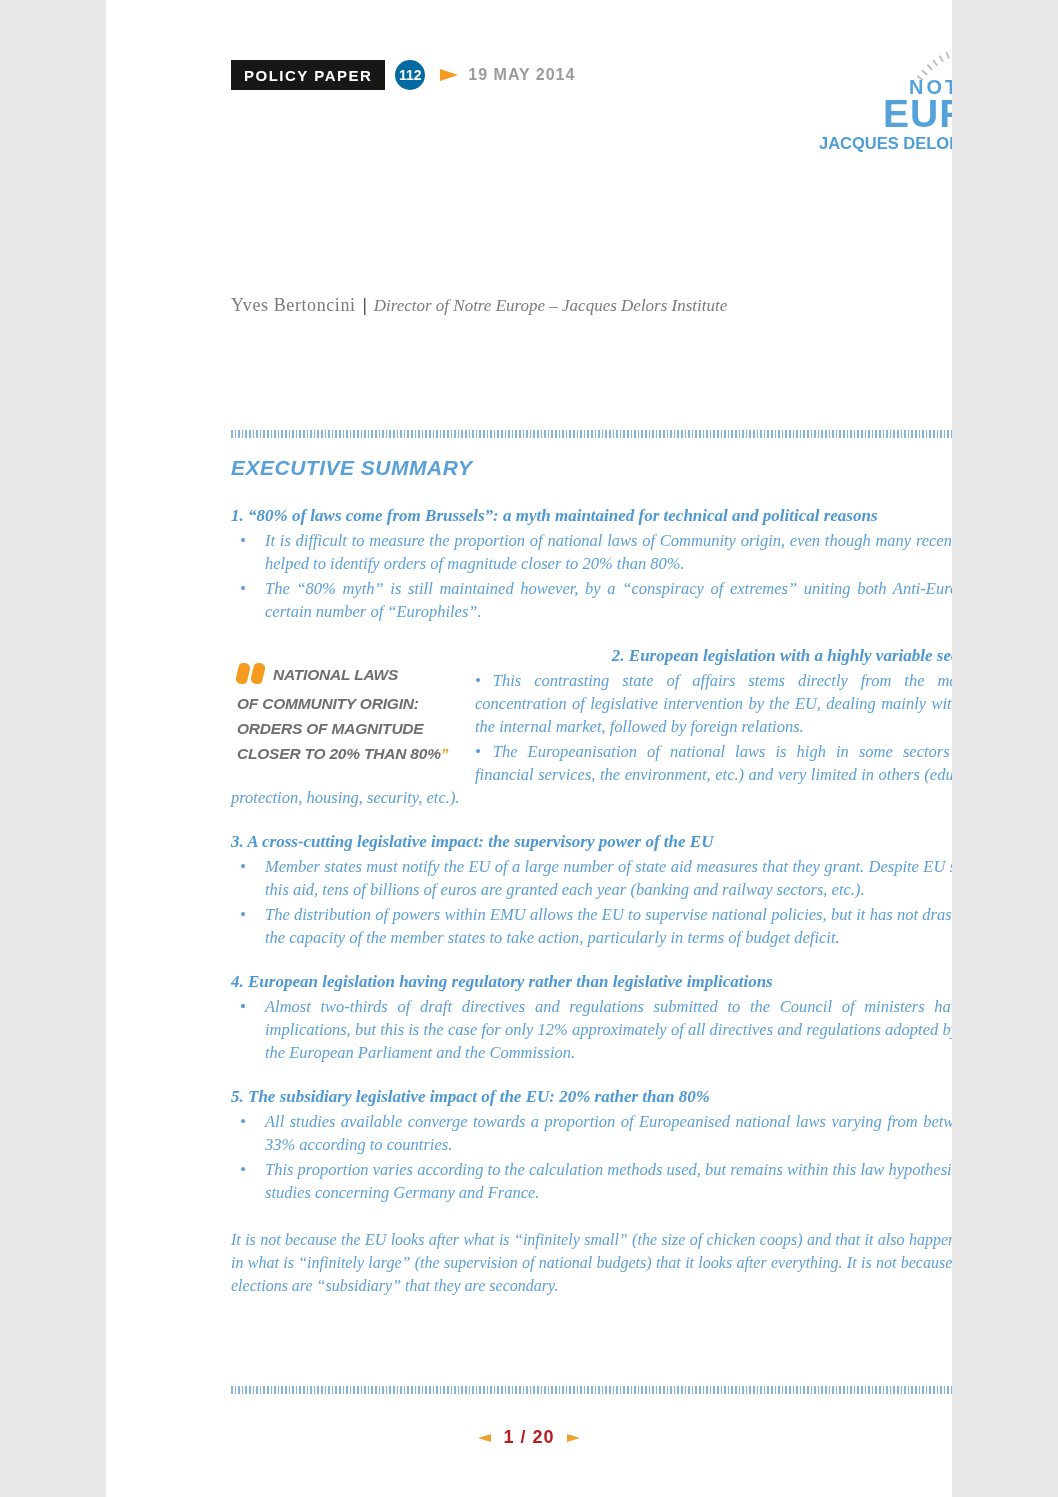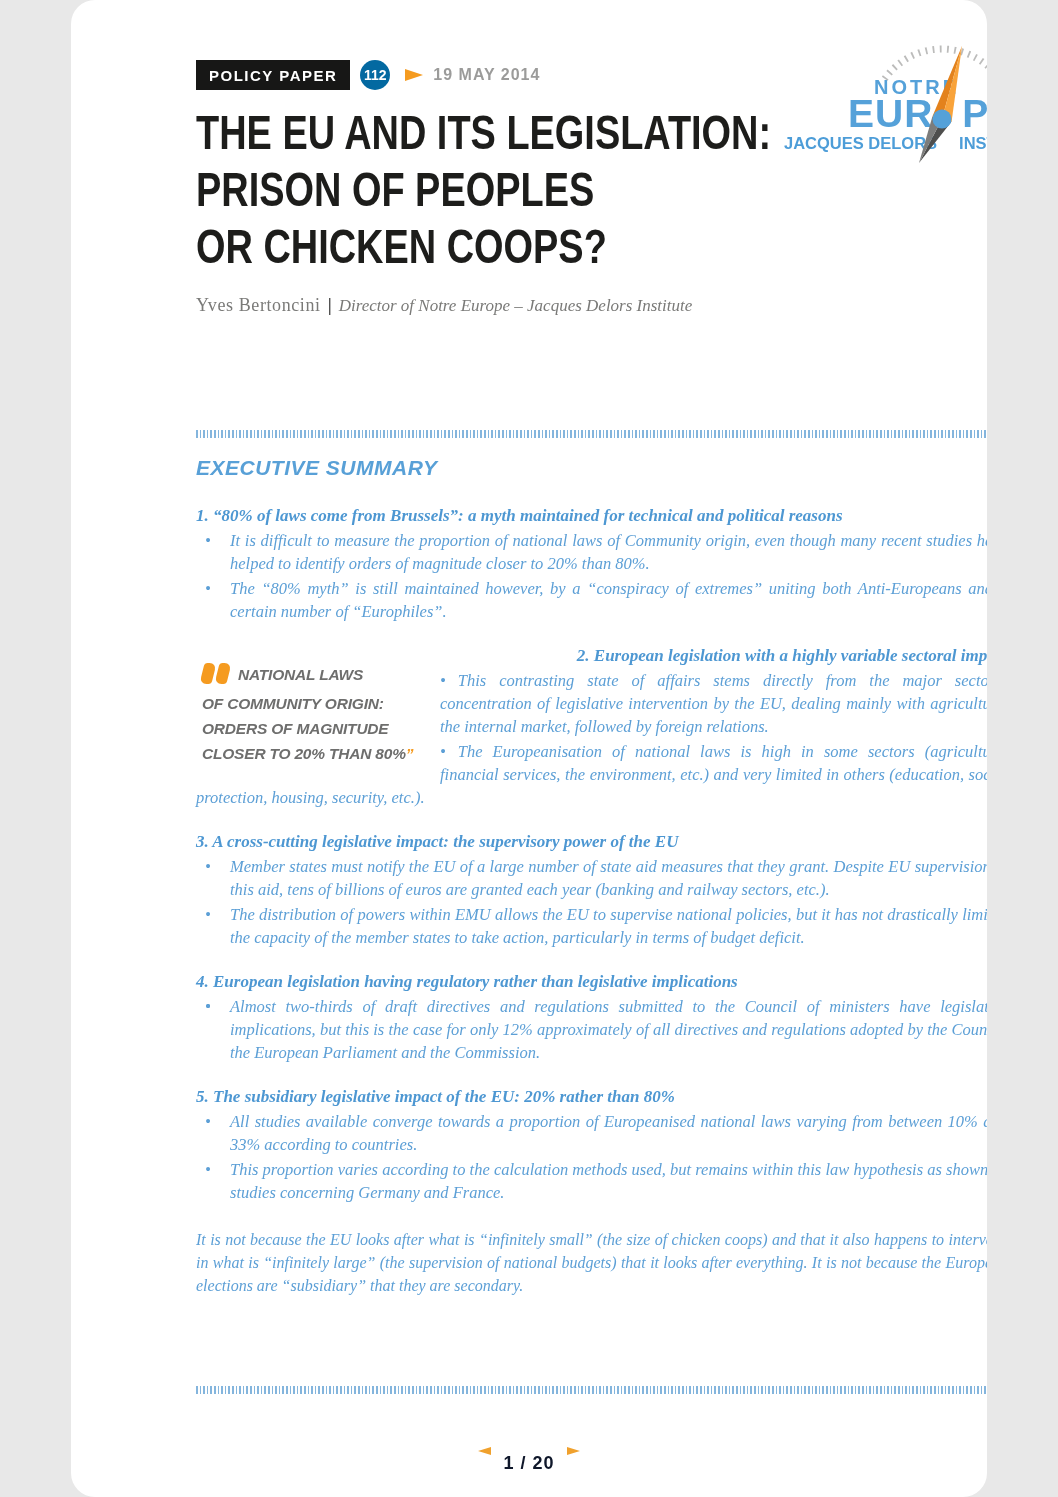--- a/index.html
+++ b/index.html
@@ -1,21 +1,20 @@
 <!DOCTYPE html>
 <html><head>
 <meta charset="utf-8">
 <style>
   * { margin:0; padding:0; box-sizing:border-box; }
   html,body { background:#e8e8e8; }
   .page {
-    position:relative; width:916px; height:1497px; margin:0 auto;
+    position:relative; width:846px; height:1497px; margin:0 auto;
     background:#ffffff; overflow:hidden;
     font-family:"Liberation Sans", sans-serif;
-    border-radius:24px;
   }
 
   
   .badge-row { position:absolute; left:125px; top:60px; display:flex; align-items:center; gap:10px; }
   .badge { background:#171716; color:#fff; font-weight:bold; font-size:15px; letter-spacing:1.5px; padding:8px 13px 7px; line-height:1; }
   .issue { width:30px; height:30px; border-radius:50%; background:#0369a1; color:#fff; font-weight:bold; font-size:14px; display:flex; align-items:center; justify-content:center; }
   .arrow-r { width:0; height:0; border-left:18px solid #f59b20; border-top:6px solid transparent; border-bottom:6px solid transparent; margin-left:5px; }
   .date { font-weight:bold; font-size:16px; color:#9b9b9a; letter-spacing:1px; }
 
   
@@ -65,41 +64,36 @@
     font-family:"Liberation Sans", sans-serif; font-weight:bold; font-size:15.5px; line-height:25px;
     color:#6e6e6d; letter-spacing:-0.2px; }
   .pq-open { display:inline-block; margin-right:6px; vertical-align:-4px; }
   .pq-open i { display:inline-block; width:12px; height:21px; margin-right:3px; background:#f59b20; border-radius:3px 7px 3px 7px; transform:skewX(-14deg); }
   .pq-close { color:#f59b20; }
 
   .closing { margin-top:24px; font-size:16px; line-height:23px; text-align:justify; }
 
   
   .footer { position:absolute; left:0; right:0; top:1427px; display:flex; justify-content:center; align-items:center; gap:12px; }
-  .pageno { font-weight:bold; font-size:18px; color:#0f172a; letter-spacing:1px;margin-top:26px; }
+  .pageno { font-weight:bold; font-size:18px; color:#b91c1c; letter-spacing:1px; }
   .f-arrow-l { width:0; height:0; border-right:13px solid #f0a12d; border-top:4.5px solid transparent; border-bottom:4.5px solid transparent; }
   .f-arrow-r { width:0; height:0; border-left:13px solid #f0a12d; border-top:4.5px solid transparent; border-bottom:4.5px solid transparent; }
 </style>
 </head>
 <body>
 
 <div class="page">
 
   <div class="badge-row">
     <span class="badge">POLICY PAPER</span>
     <span class="issue">112</span>
     <span class="arrow-r"></span>
     <span class="date">19 MAY 2014</span>
   </div>
 
-  <div class="title">
-    <div class="tl"><span>THE EU AND ITS LEGISLATION:</span></div>
-    <div class="tl"><span>PRISON OF PEOPLES</span></div>
-    <div class="tl"><span>OR CHICKEN COOPS?</span></div>
-  </div>
 
   <div class="author">
     <span class="a-name">Yves Bertoncini</span><span class="a-sep">|</span><span class="a-role">Director of Notre Europe – Jacques Delors Institute</span>
   </div>
 
   <div class="logo">
     <svg class="logo-svg" viewBox="0 0 312 132">
       <path d="M 110.7 38.8 A 70 70 0 0 1 225.3 38.8" stroke="#bcbcbb" stroke-width="7" fill="none" stroke-dasharray="1.8 5.4"></path>
       <polygon points="188,6 168,79 158.4,76.4" fill="#e3821c"></polygon>
       <polygon points="188,6 168,79 177.6,81.6" fill="#f9a33a"></polygon>

